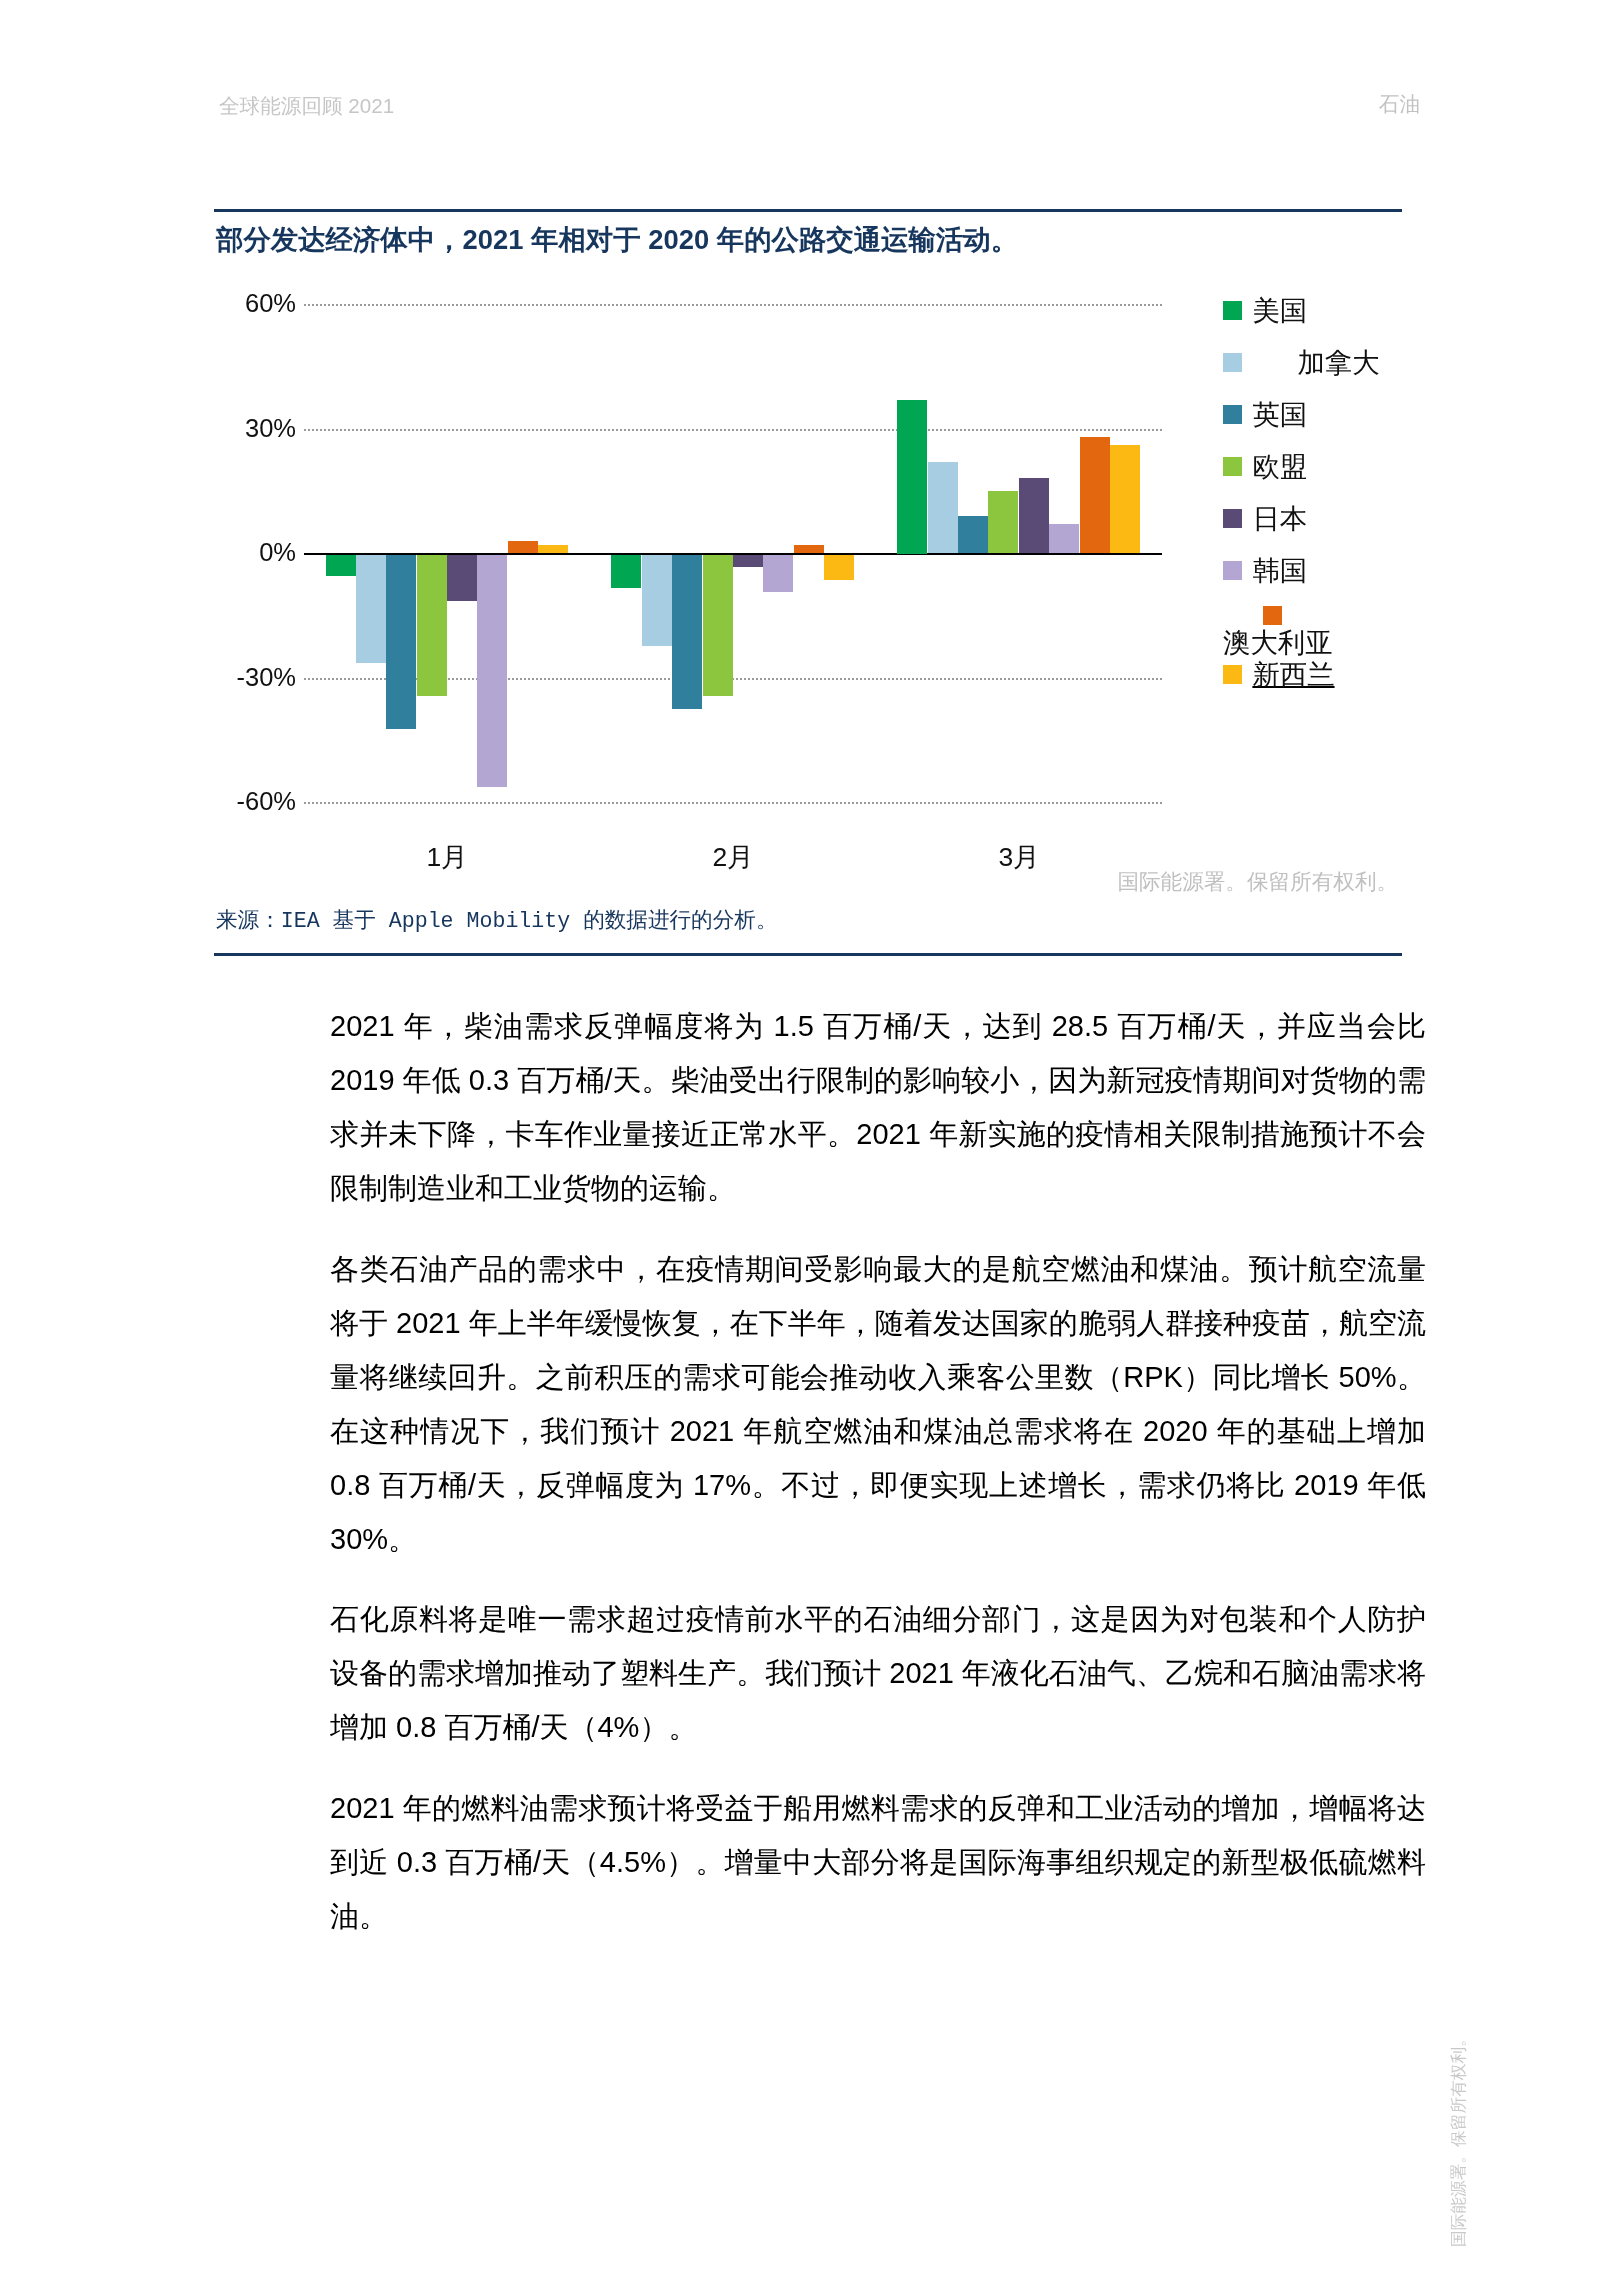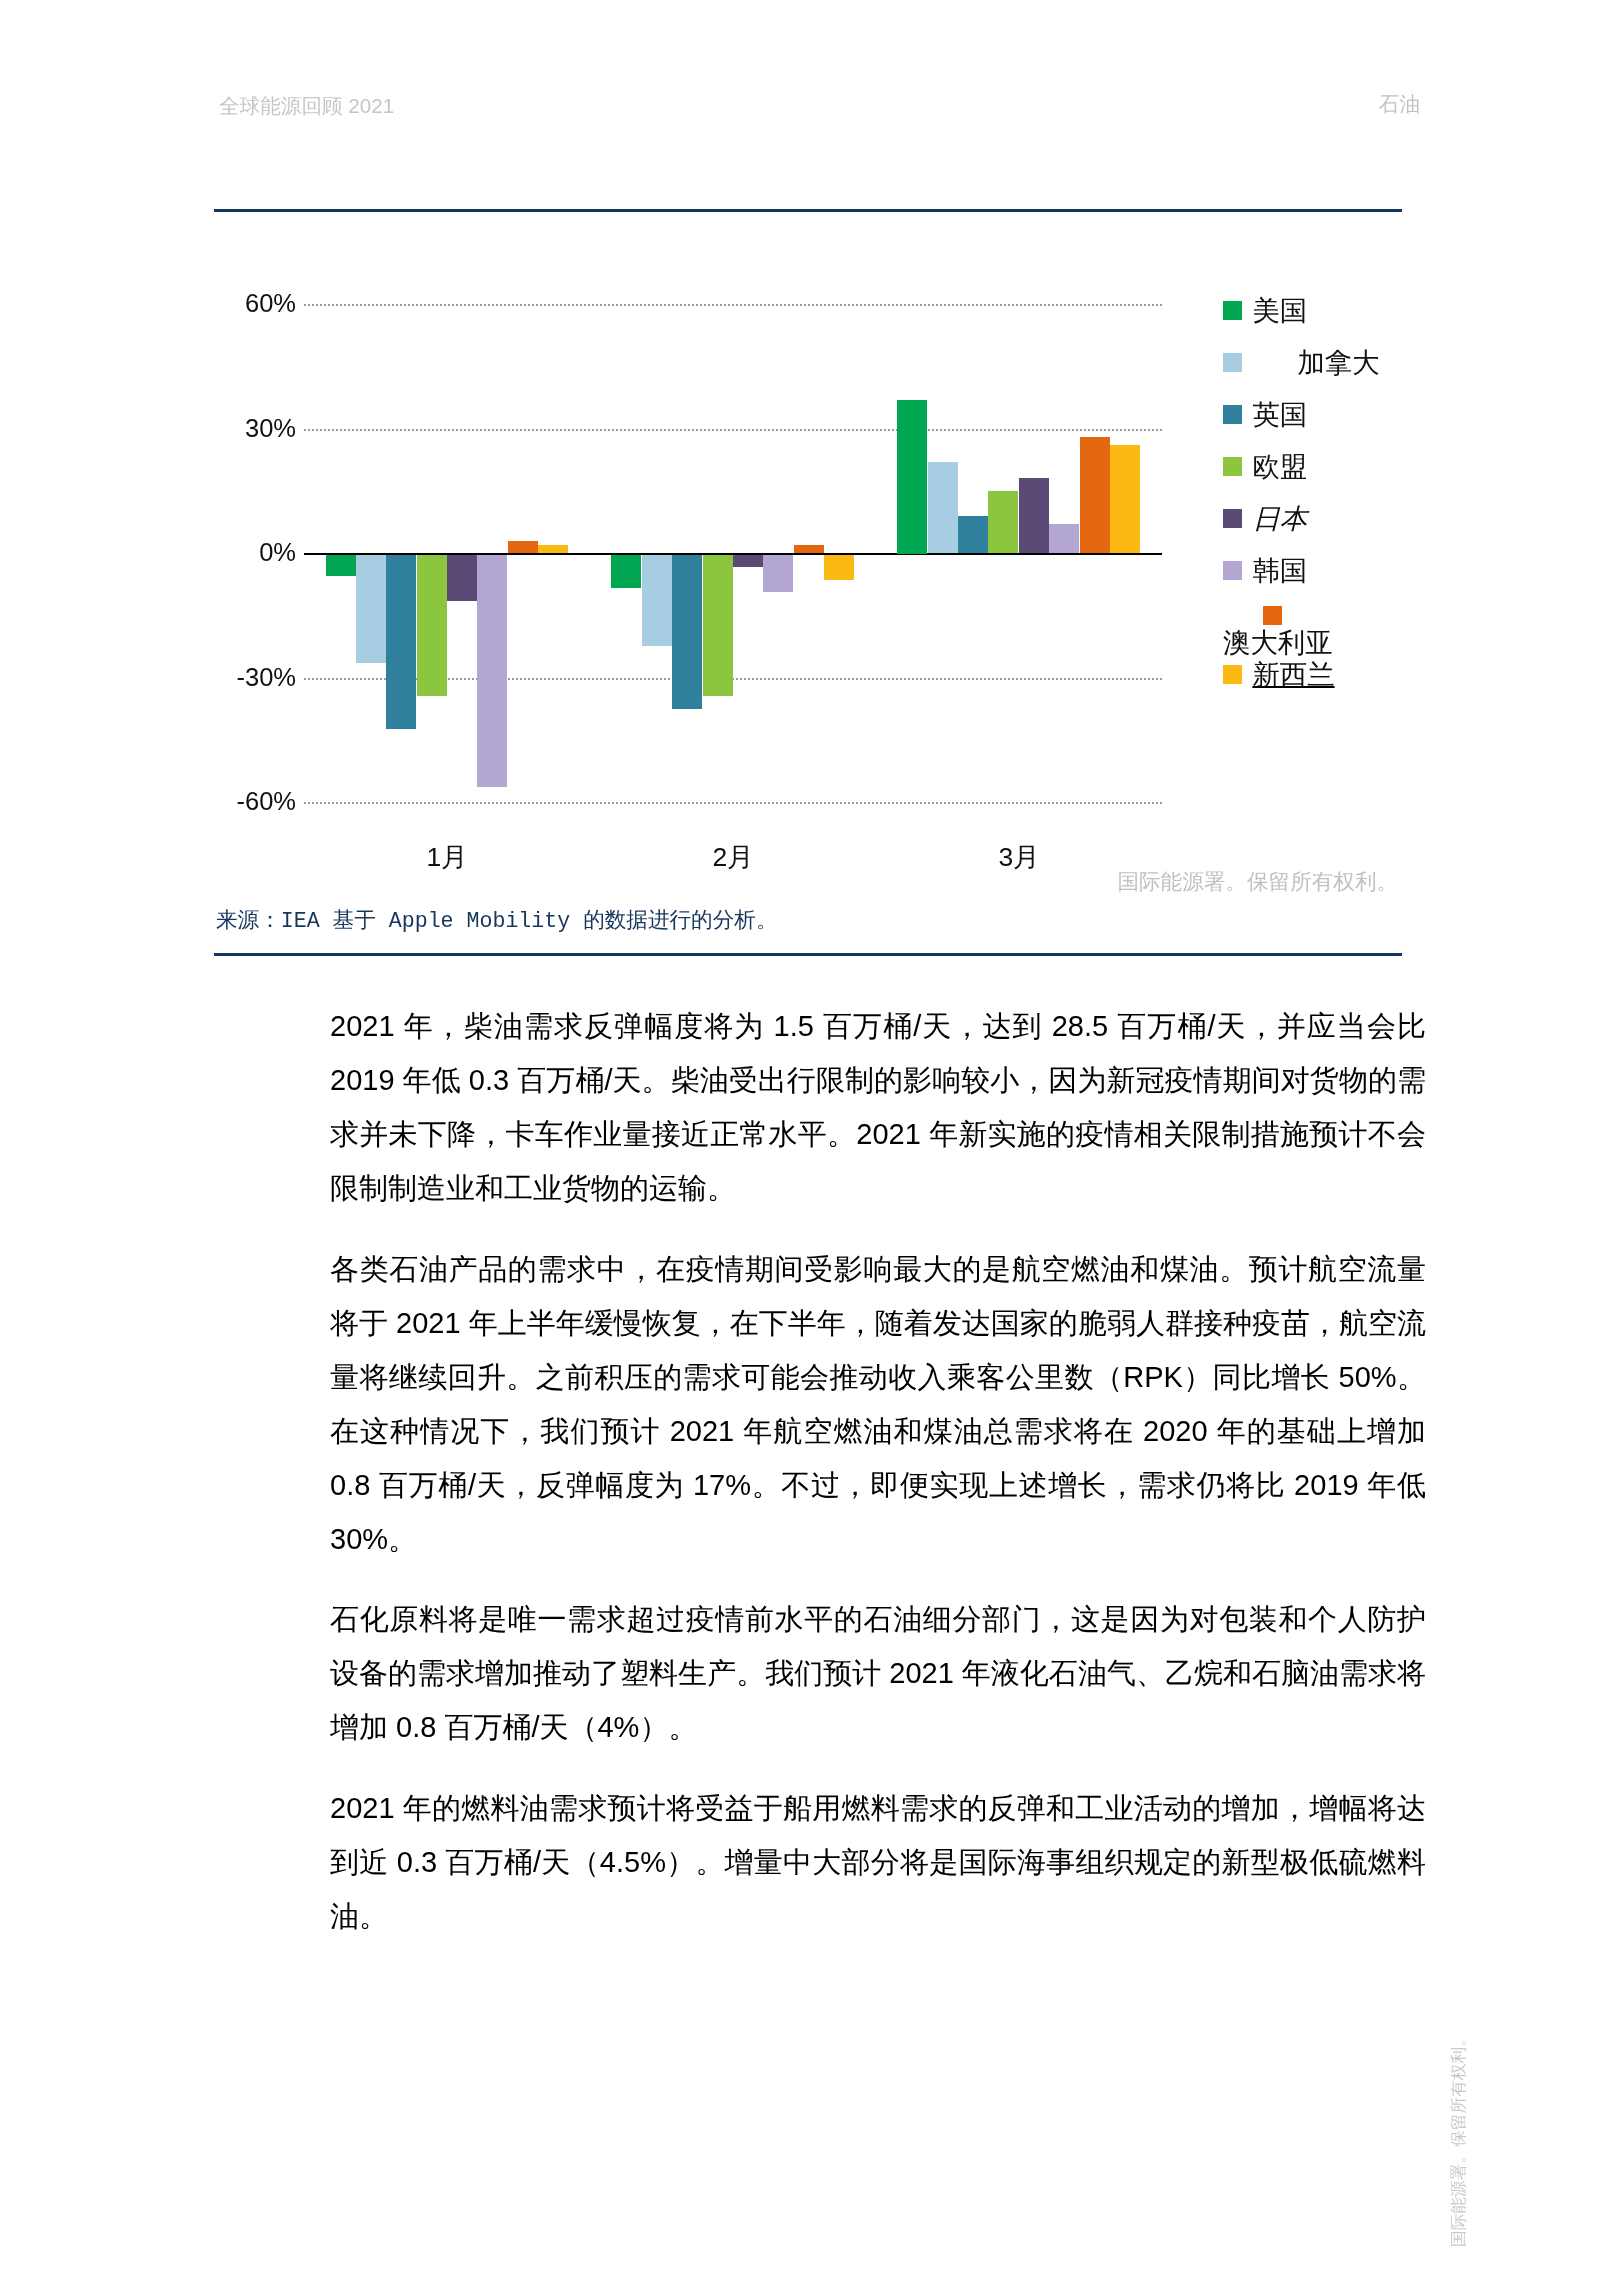--- a/index.html
+++ b/index.html
@@ -49,20 +49,21 @@
 <body>
 
 <div class="page">
 
   <div class="hdr-left">
     <div>全球能源回顾 2021</div>
   </div>
   <div class="hdr-right">石油</div>
 
   <div class="figure">
+    <div class="fig-title">部分发达经济体中，2021 年相对于 2020 年的公路交通运输活动。</div>
     <div class="chart" id="chart">
         <div class="gridline" style="left: 90px; top: 92px; width: 858px;"></div>
         <div class="ytick" style="left: 0px; top: 77px;">60%</div>
         <div class="gridline" style="left: 90px; top: 217px; width: 858px;"></div>
         <div class="ytick" style="left: 0px; top: 202px;">30%</div>
         <div class="gridline zero" style="left: 90px; top: 341px; width: 858px;"></div>
         <div class="ytick" style="left: 0px; top: 326px;">0%</div>
         <div class="gridline" style="left: 90px; top: 466px; width: 858px;"></div>
         <div class="ytick" style="left: 0px; top: 451px;">-30%</div>
         <div class="gridline" style="left: 90px; top: 590px; width: 858px;"></div>
@@ -103,21 +104,21 @@
           <div class="legend-label">加拿大</div>
         </div>
         <div class="legend-item" style="left: 1009px; top: 186px;">
           <div class="legend-swatch" style="background: rgb(47, 127, 157);"></div>
           <div class="legend-label">英国</div>
         </div>
         <div class="legend-item" style="left: 1009px; top: 238px;">
           <div class="legend-swatch" style="background: rgb(140, 198, 62);"></div>
           <div class="legend-label">欧盟</div>
         </div>
-        <div class="legend-item" style="left: 1009px; top: 290px; font-style: italic;">
+        <div class="legend-item" style="left: 1009px; top: 290px;">
           <div class="legend-swatch" style="background: rgb(90, 74, 118);"></div>
           <div class="legend-label">日本</div>
         </div>
         <div class="legend-item" style="left: 1009px; top: 342px;">
           <div class="legend-swatch" style="background: rgb(180, 166, 211);"></div>
           <div class="legend-label">韩国</div>
         </div>
         <div class="legend-item" style="left: 1009px; top: 394px; flex-direction: column;">
           <div class="legend-swatch" style="background: rgb(226, 103, 14);"></div>
           <div class="legend-label">澳大利亚</div>

